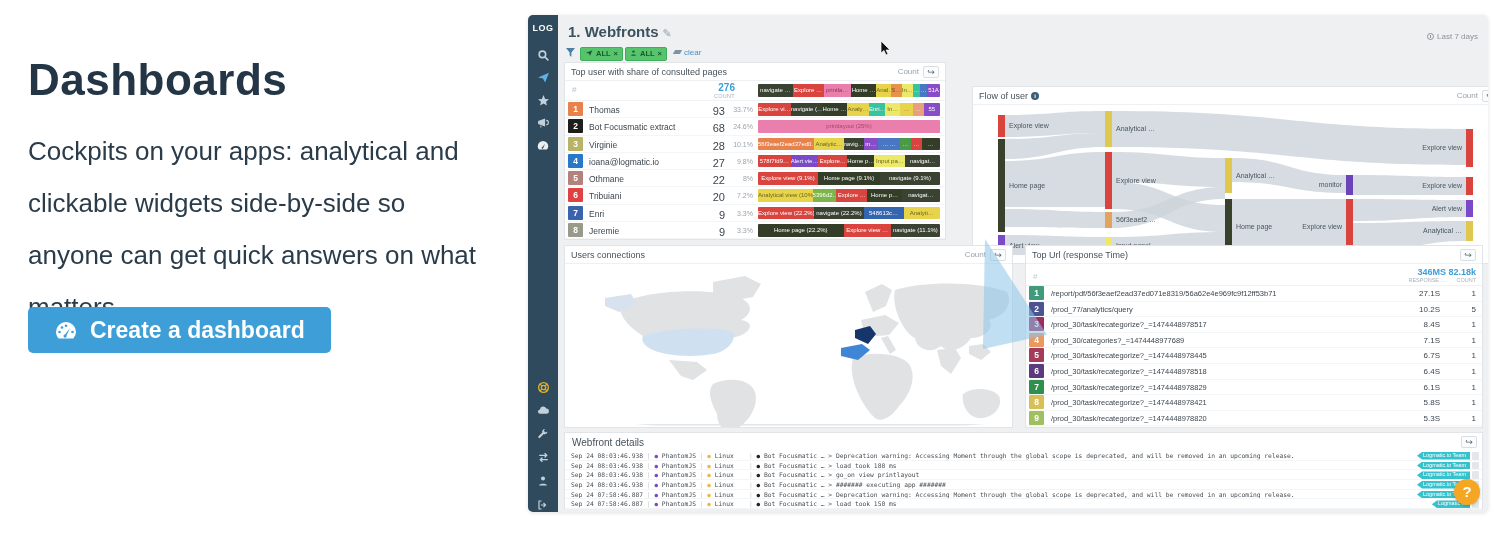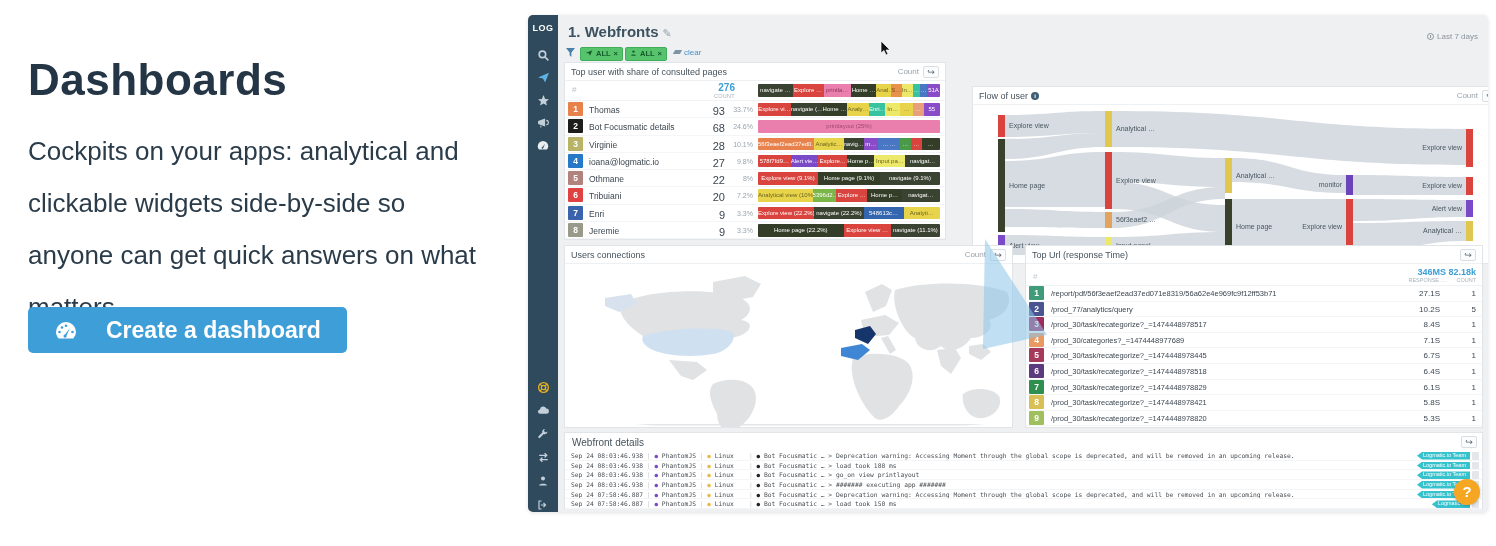--- a/index.html
+++ b/index.html
@@ -3,21 +3,21 @@
 <meta charset="utf-8">
 <style>
   * { margin:0; padding:0; box-sizing:border-box; }
   html,body { width:1496px; height:546px; background:#ffffff; font-family:"Liberation Sans", sans-serif; overflow:hidden; }
   .page { position:relative; width:1496px; height:546px; background:#fff; }
 
   
   .hero { position:absolute; left:28px; top:0; width:470px; }
   .hero-title { position:absolute; left:0; top:55px; font-size:44px; font-weight:700; color:#243645; letter-spacing:.5px; }
   .hero-desc { position:absolute; left:0; top:125px; width:452px; font-size:26px; line-height:52px; color:#2a3b49; }
-  .cta { position:absolute; left:0; top:307px; height:46px; padding:0 26px; background:#3d9ed8; border:none; border-radius:5px; color:#fff; font-size:23px; font-weight:700; display:flex; align-items:center; gap:28px; cursor:pointer; font-family:"Liberation Sans",sans-serif; }
+  .cta { position:absolute; left:0; top:307px; height:46px; padding:0 26px; background:#3d9ed8; border:none; border-radius:5px; color:#fff; font-size:23px; font-weight:700; display:flex; align-items:center; gap:12px; cursor:pointer; font-family:"Liberation Sans",sans-serif; }
   .cta svg { display:block; }
 
   
   .dash { position:absolute; left:528px; top:15px; width:960px; height:497px; background:#eef0f2; border-radius:5px; box-shadow:0 1px 4px rgba(0,0,0,.12); overflow:hidden; }
   .side { position:absolute; left:0; top:0; width:30px; height:497px; background:#2e4a5c; }
   .side-logo { position:absolute; left:0; top:8px; width:30px; text-align:center; color:#fff; font-size:9px; font-weight:700; letter-spacing:.5px; }
   .side-ic { position:absolute; left:0; width:30px; height:20px; display:flex; align-items:center; justify-content:center; cursor:pointer; }
 
   .dash-title { position:absolute; left:40px; top:8px; font-size:15px; font-weight:700; color:#3c5260; }
   .edit-ic { color:#9aa6ad; font-size:11px; font-weight:400; margin-left:4px; }
@@ -261,21 +261,21 @@
               <span class="seg" style="flex: 0 0 12%; background: rgb(232, 212, 74); color: rgb(107, 98, 32);">Analy…</span>
               <span class="seg" style="flex: 0 0 9%; background: rgb(55, 194, 160); color: rgb(255, 255, 255);">Enri…</span>
               <span class="seg" style="flex: 0 0 8%; background: rgb(236, 233, 106); color: rgb(107, 98, 32);">In…</span>
               <span class="seg" style="flex: 0 0 7%; background: rgb(232, 212, 74); color: rgb(107, 98, 32);">…</span>
               <span class="seg" style="flex: 0 0 6%; background: rgb(232, 160, 122); color: rgb(255, 255, 255);">…</span>
               <span class="seg" style="flex: 0 0 9%; background: rgb(138, 75, 200); color: rgb(255, 255, 255);">55</span>
             </span>
           </div>
           <div class="tu-row">
             <span class="badge" style="background: rgb(29, 29, 27);">2</span>
-            <span class="tu-name">Bot Focusmatic details</span>
+            <span class="tu-name">Bot Focusmatic extract</span>
             <span class="tu-count">68</span>
             <span class="tu-pct">24.6%</span>
             <span class="bar">
               <span class="seg" style="flex: 0 0 100%; background: rgb(234, 127, 173); color: rgb(160, 74, 110);">printlayout (25%)</span>
             </span>
           </div>
           <div class="tu-row">
             <span class="badge" style="background: rgb(185, 179, 103);">3</span>
             <span class="tu-name">Virginie</span>
             <span class="tu-count">28</span>

